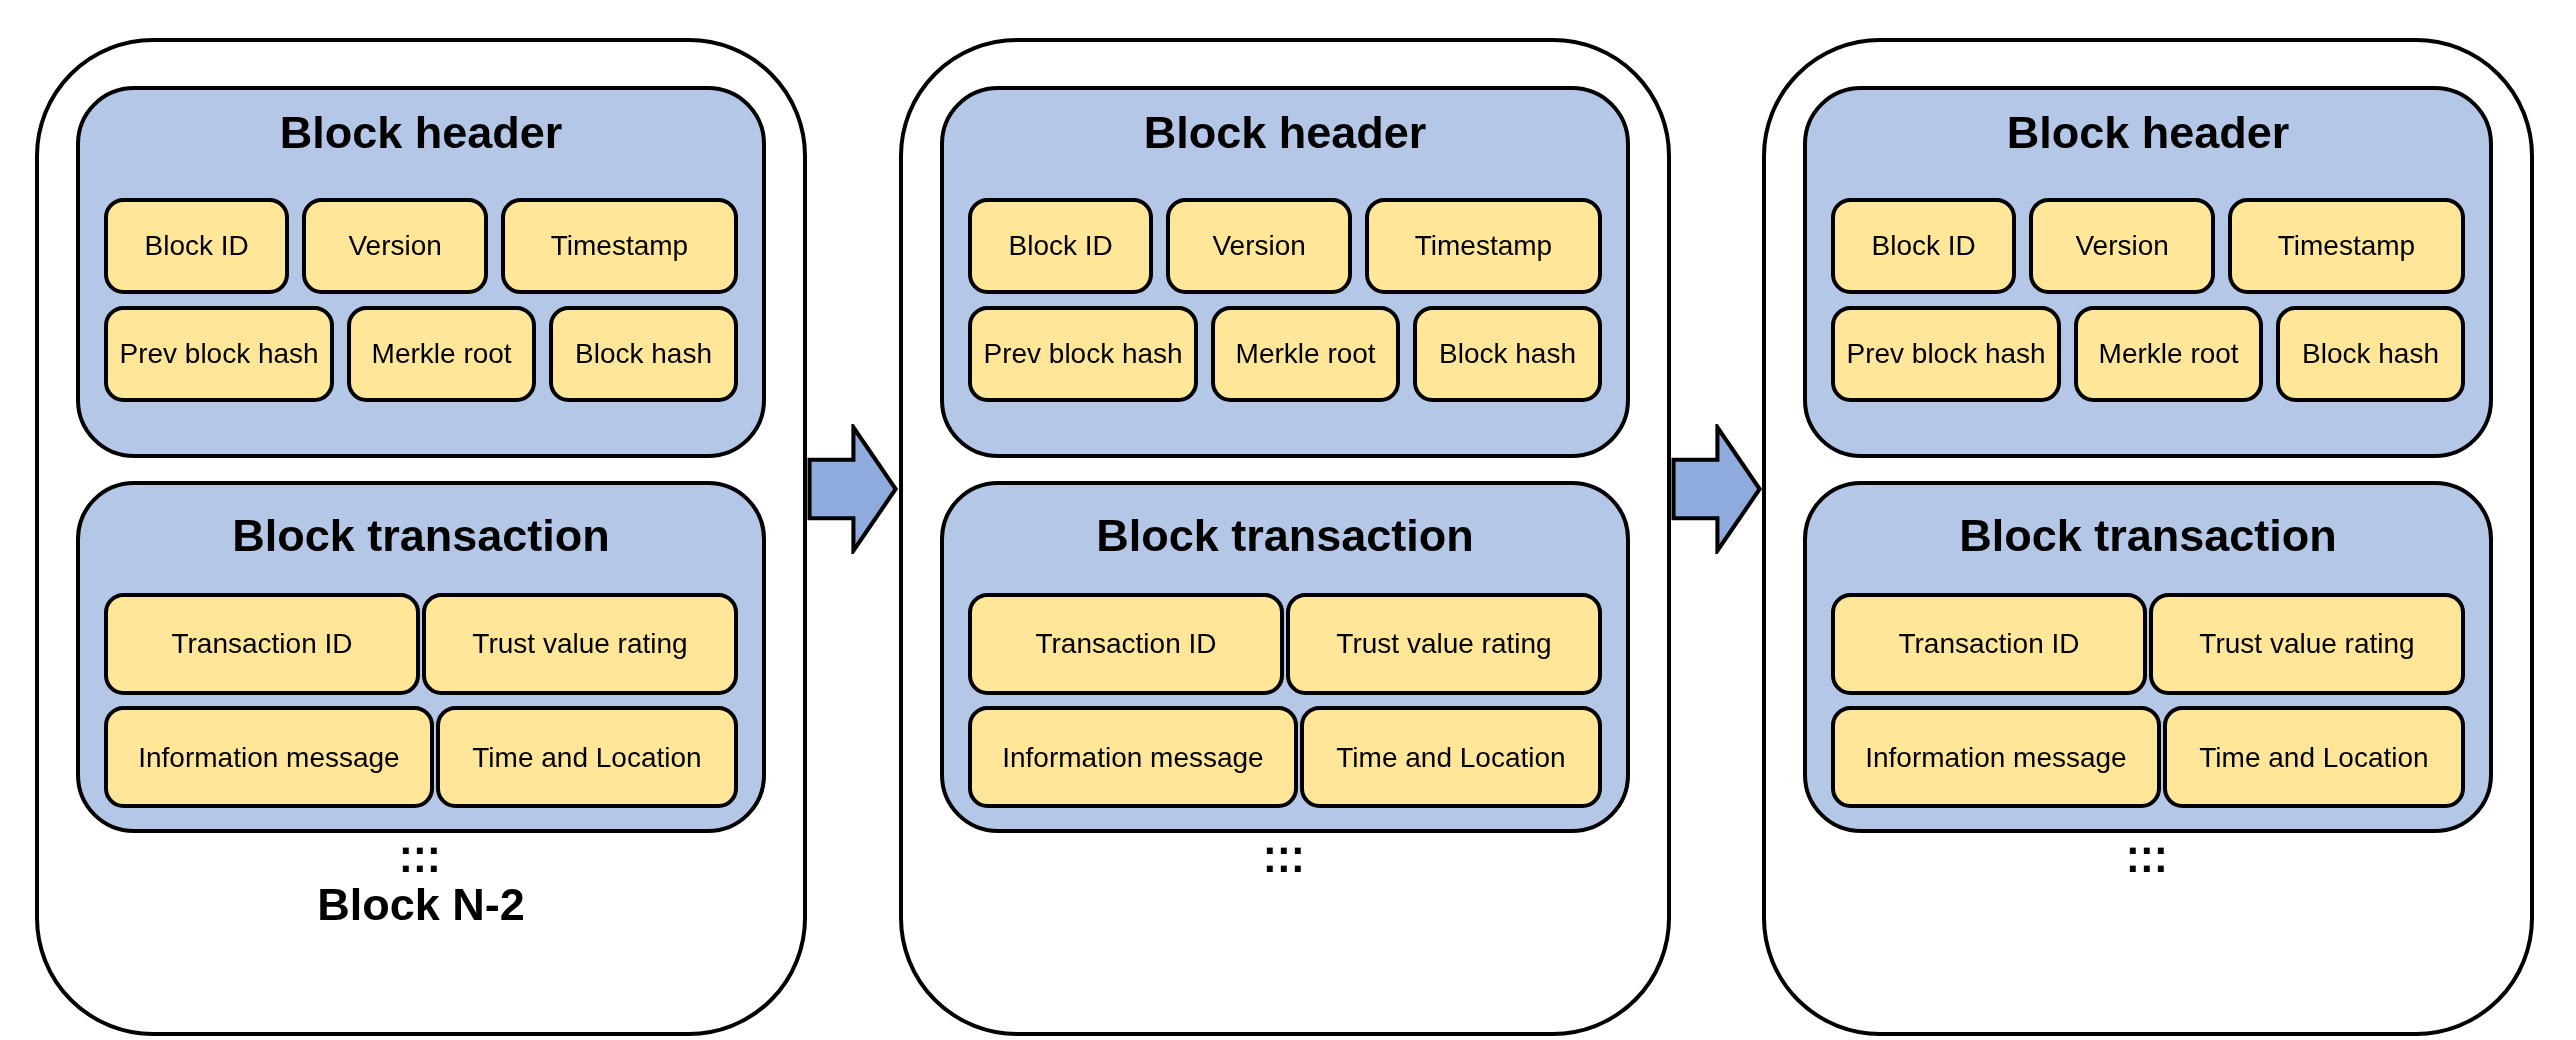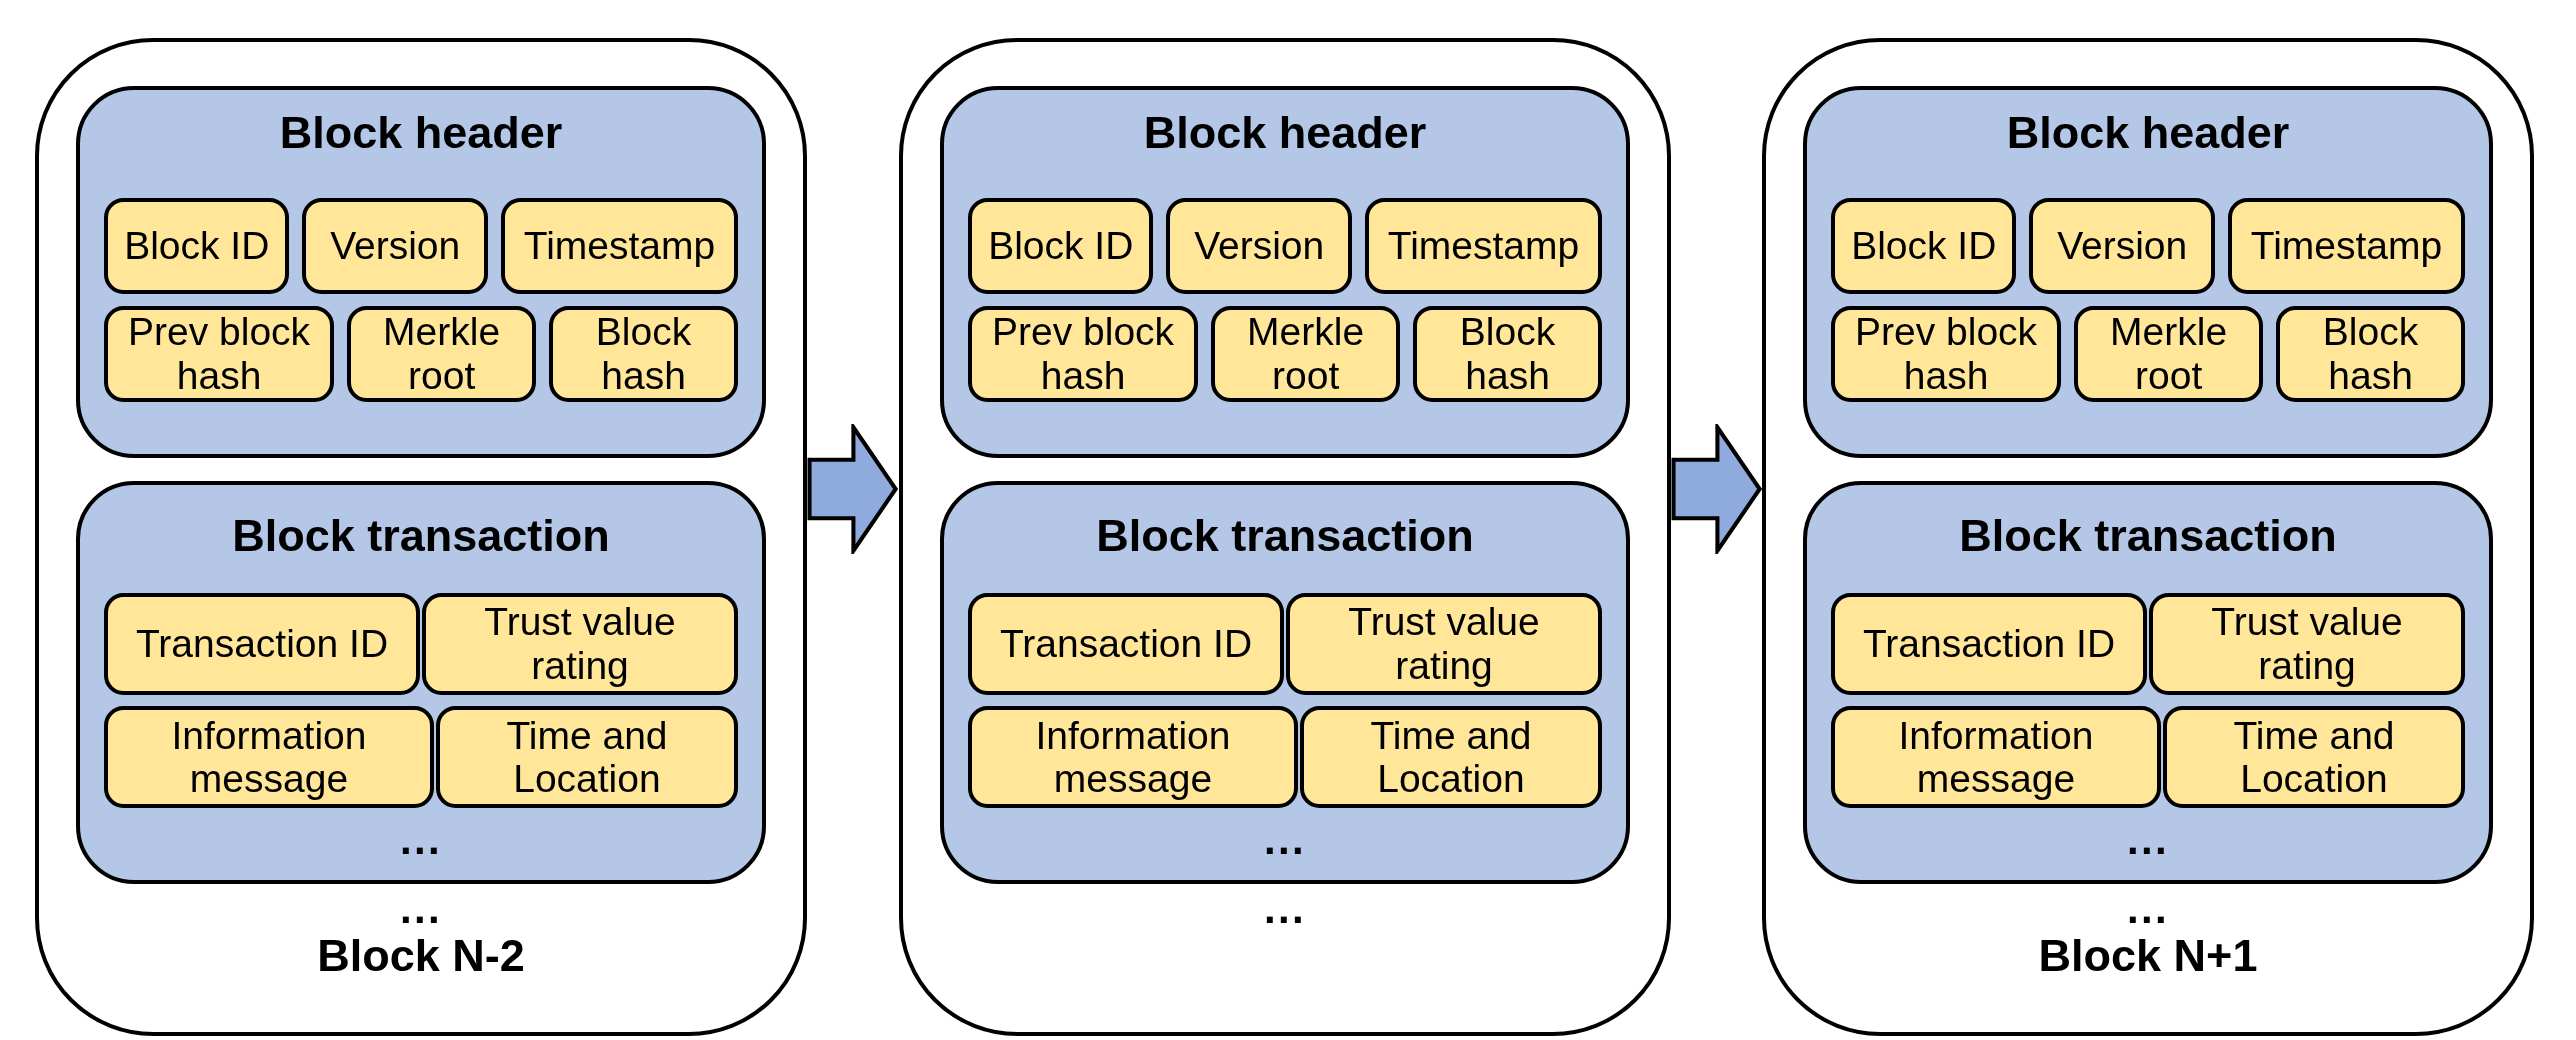--- a/index.html
+++ b/index.html
@@ -32,21 +32,21 @@
     box-sizing:border-box;
     display:flex;flex-direction:column;
   }
   .header-panel{
     margin-top:44px;
     height:372px;
     padding:14.6px 24px 0 24px;
   }
   .tx-panel{
     margin-top:23px;
-    height:403px;
+    height:352px;
     padding:23px 24px 0 24px;
   }
   .panel-title{
     text-align:center;
     font-weight:bold;
     font-size:45px;
     line-height:55px;
     flex:0 0 auto;
   }
   .header-panel .panel-title{margin-bottom:38px;}
@@ -62,21 +62,21 @@
   .hrow{height:96px;}
   .trow{height:102px;margin-bottom:11.4px;gap:2px;}
 
   .cell{
     background:var(--cell,#ffe699);
     border:4px solid var(--outline,#000);
     border-radius:19.5px;
     box-sizing:border-box;
     display:flex;align-items:center;justify-content:center;
     text-align:center;
-    font-size:39px;
+    font-size:28px;
     line-height:1.12;
     padding:4.9px 8px;
   }
   
   .hrow.r1 .cell:nth-child(1){flex:1 1 0;}
   .hrow.r1 .cell:nth-child(2){flex:1 1 0;}
   .hrow.r1 .cell:nth-child(3){flex:1.32 1 0;}
   
   .hrow.r2 .cell:nth-child(1){flex:1.25 1 0;}
   .hrow.r2 .cell:nth-child(2){flex:1 1 0;}
@@ -220,17 +220,16 @@
         <div class="cell">Transaction ID</div>
         <div class="cell">Trust value rating</div>
       </div>
       <div class="prow trow r2">
         <div class="cell">Information message</div>
         <div class="cell">Time and Location</div>
       </div>
       <div class="dots dots-inner">...</div>
     </div>
     <div class="dots dots-outer">...</div>
-    <div class="block-label">Block N+1</div>
   </section>
 
 </div>
 
 
 </body></html>

